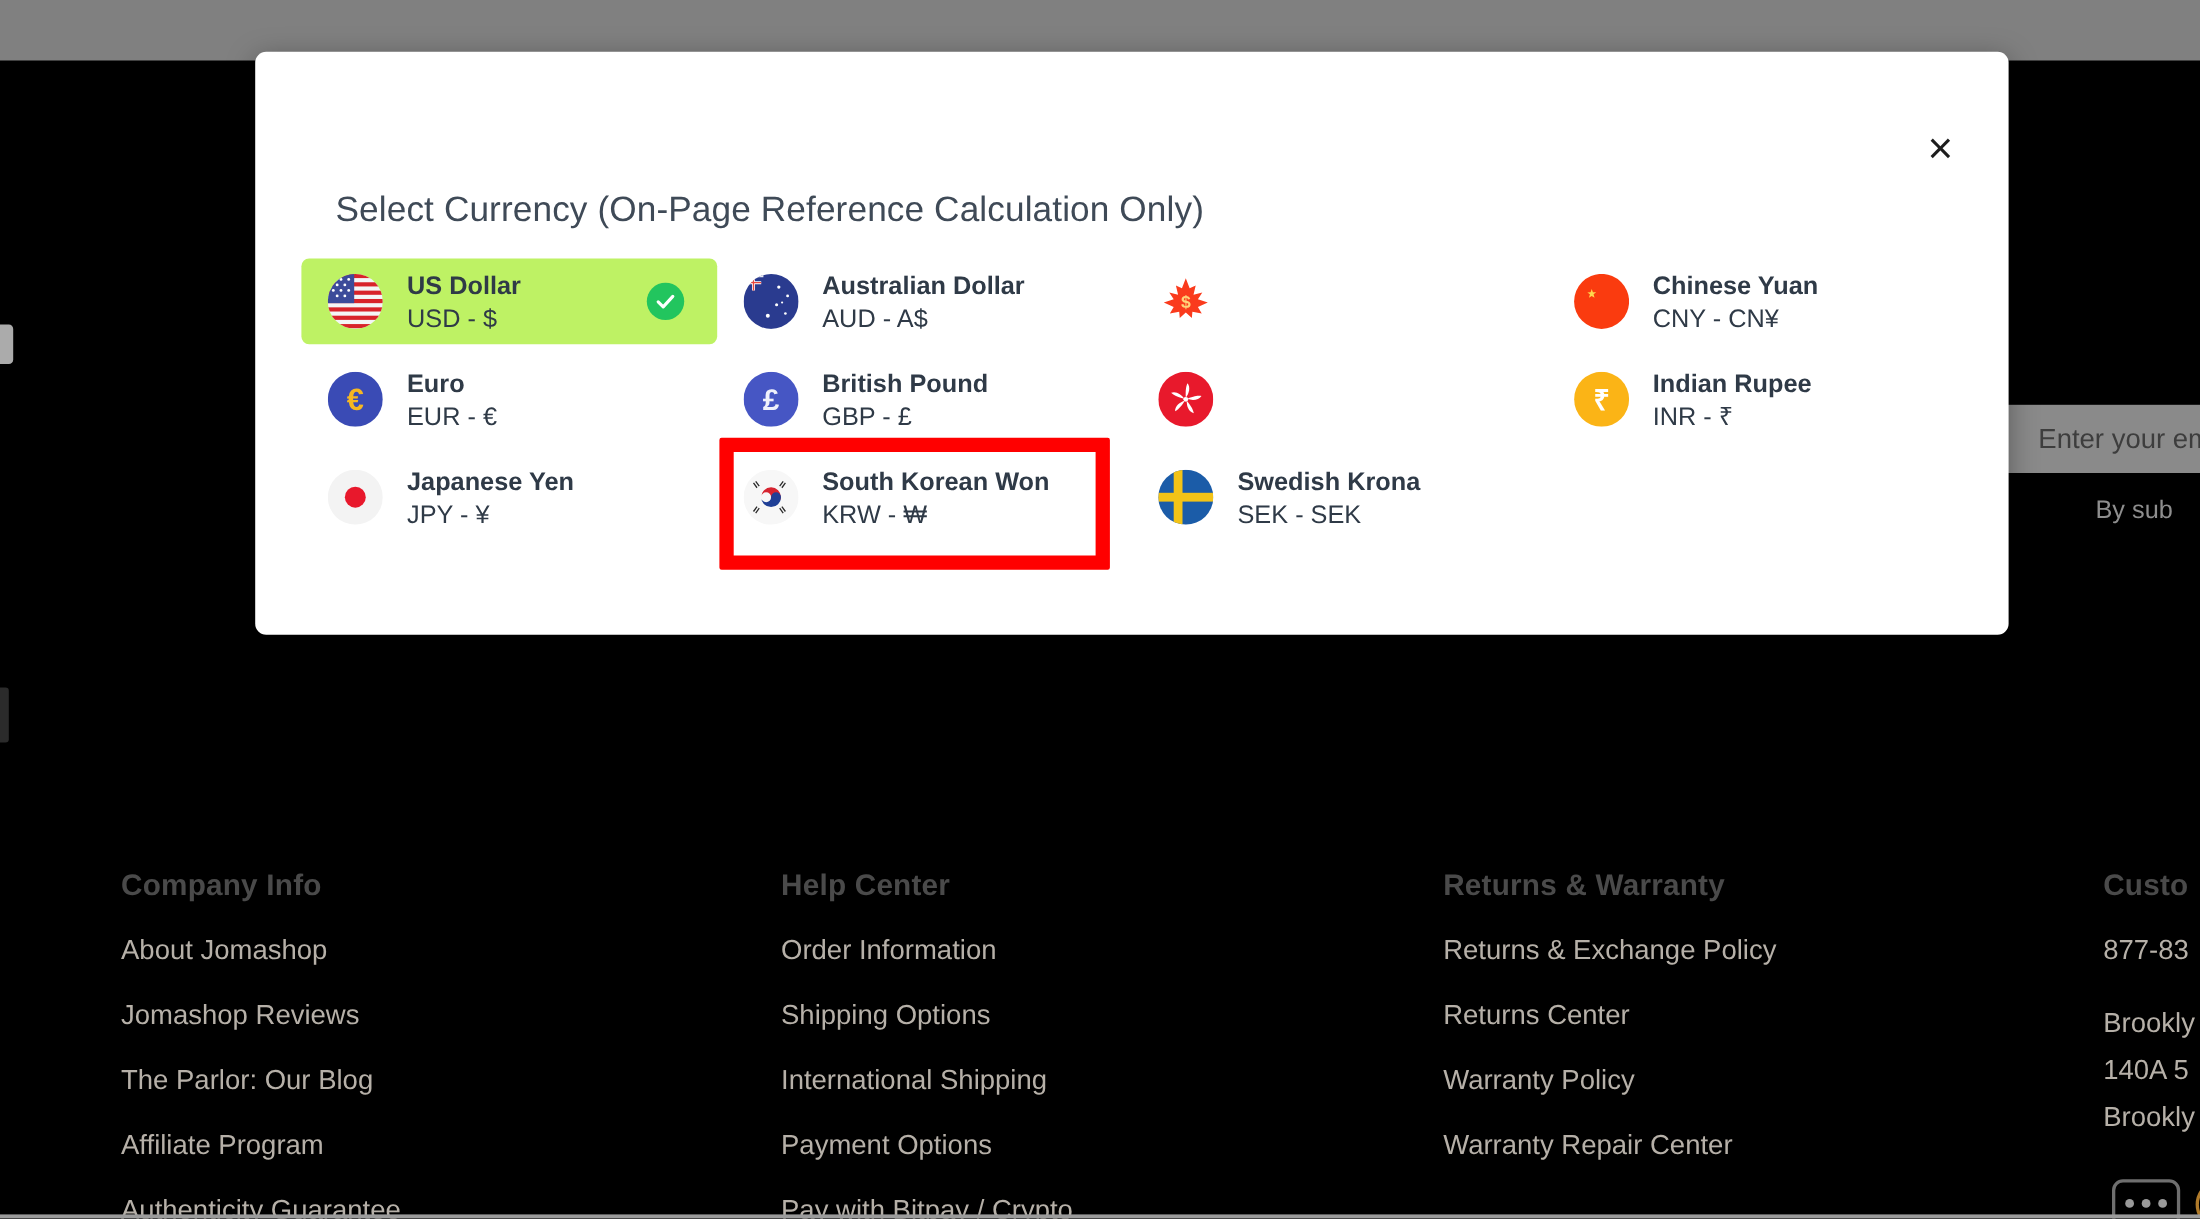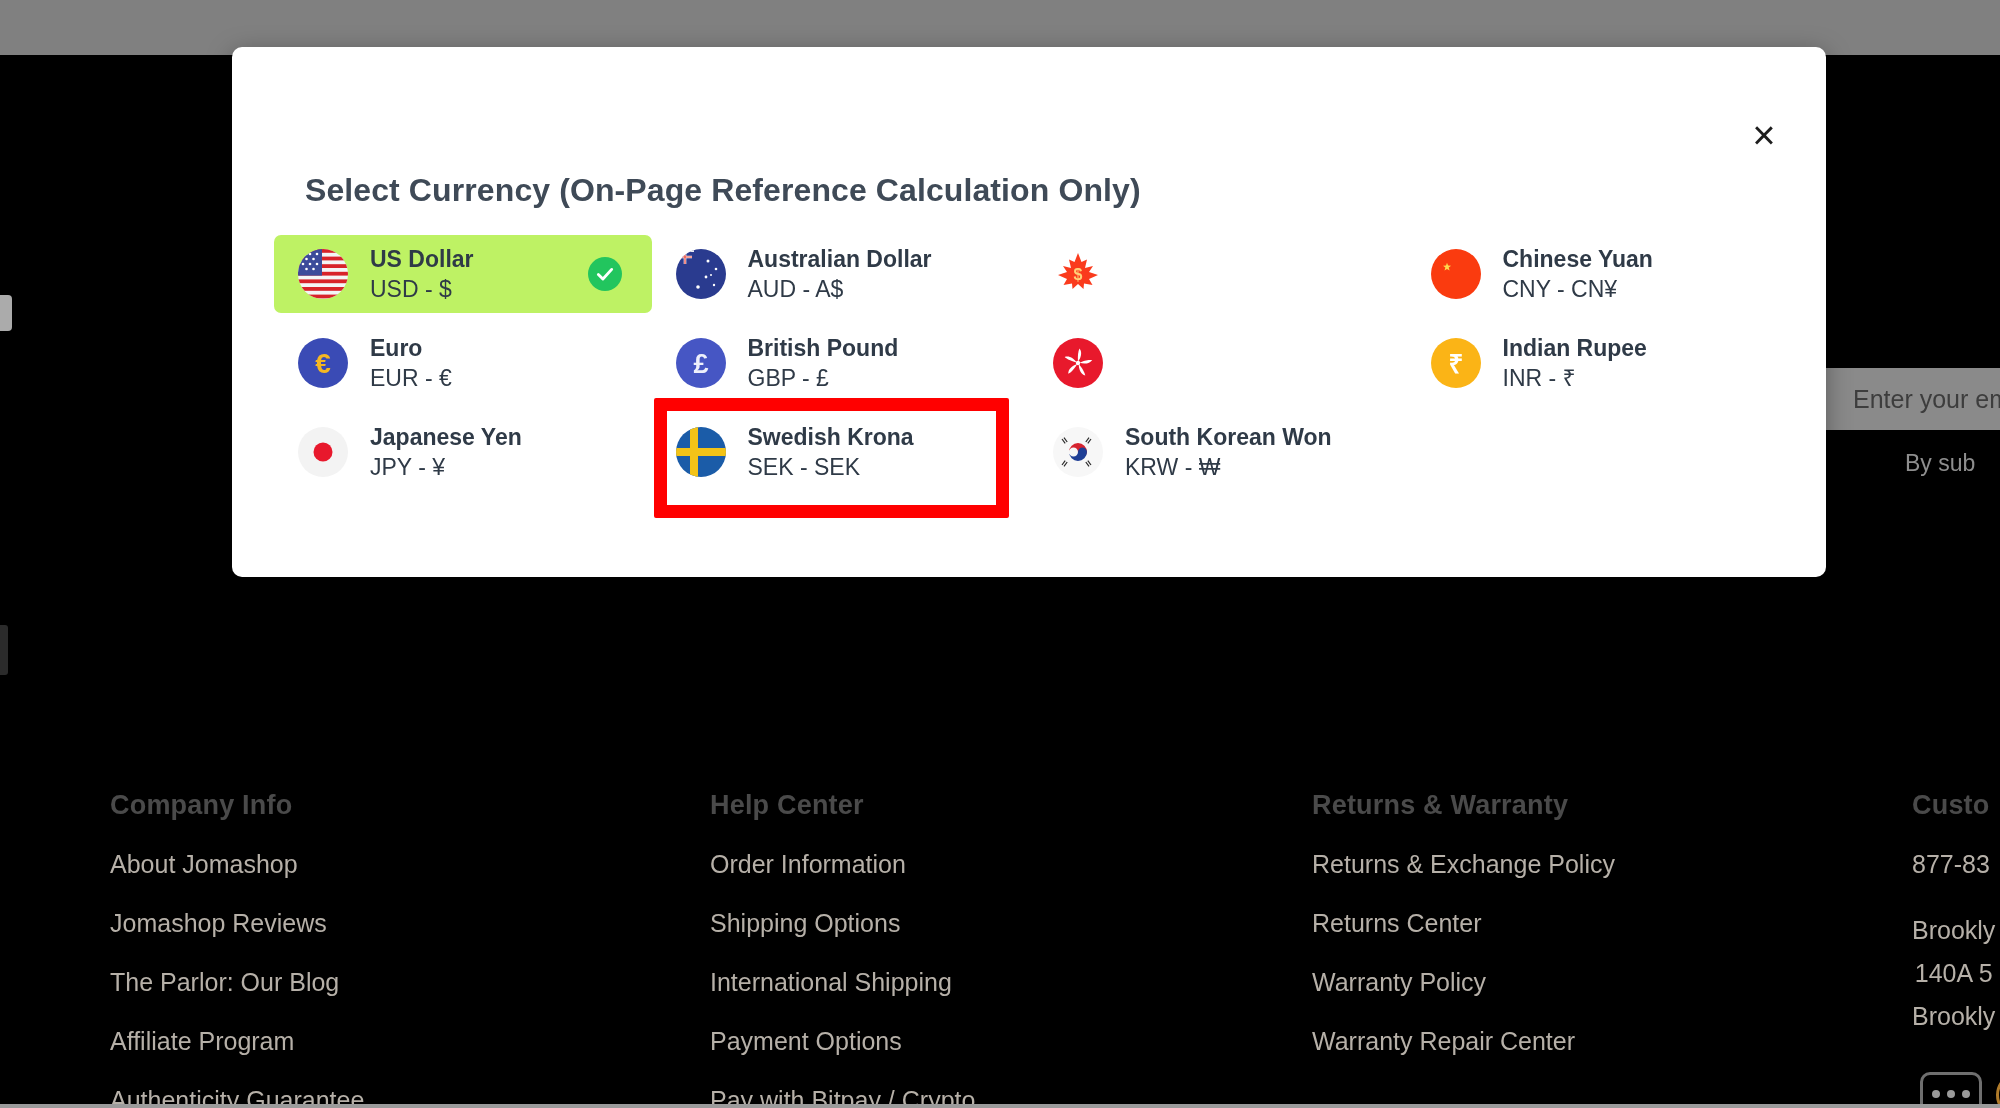--- a/index.html
+++ b/index.html
@@ -49,21 +49,21 @@
   .fcol.c2 { left: 710px; }
   .fcol.c3 { left: 1312px; }
   .fcol.c4 { left: 1912px; }
   .fhead {
     font-size: 27px; font-weight: 700; color: #4a4a4a;
     margin-bottom: 29px; white-space: nowrap; letter-spacing: .2px;
   }
   .flink {
     font-size: 25px; color: #b6b0a8; margin-bottom: 30px; white-space: nowrap;
   }
-  .faddr { font-size: 25px; color: #b6b0a8; line-height: 1.72; white-space: nowrap; text-align: center; }
+  .faddr { font-size: 25px; color: #b6b0a8; line-height: 1.72; white-space: nowrap; }
 
   .chat-widget {
     position: absolute; left: 1920px; top: 1072px;
     width: 62px; height: 44px;
     border: 3px solid #6f6f6f; border-radius: 10px;
     display: flex; align-items: center; justify-content: center; gap: 7px;
   }
   .chat-widget i { width: 8px; height: 8px; border-radius: 50%; background: #9a9a9a; display: block; }
   .chat-circle {
     position: absolute; left: 1996px; top: 1072px;
@@ -82,21 +82,21 @@
   .close-btn {
     position: absolute; right: 40px; top: 66px;
     width: 44px; height: 44px;
     display: flex; align-items: center; justify-content: center;
     font-size: 40px; line-height: 1; color: #1d1d1d;
     font-family: "Liberation Sans", sans-serif; font-weight: 400;
     cursor: pointer; background: none; border: none;
   }
   .modal-title {
     position: absolute; left: 73px; top: 125px;
-    font-size: 32px; font-weight: 700; color: #3f4a57;
+    font-size: 32px; font-weight: 400; color: #3f4a57;
     letter-spacing: .1px; white-space: nowrap;
   }
 
   .grid {
     position: absolute; left: 42px; top: 188px;
     width: 1510px;
     display: grid;
     grid-template-columns: repeat(4, 1fr);
     row-gap: 11px;
   }
@@ -369,56 +369,56 @@
         </span>
         <span class="cur-text">
           <span class="cur-name">Japanese Yen</span>
           <span class="cur-code">JPY - ¥</span>
         </span>
       </div>
 
       <div class="cur-item">
         <span class="flag">
           <svg viewBox="0 0 50 50">
+            <circle cx="25" cy="25" r="25" fill="#f7f7f7"></circle>
+            <path d="M16 25 a4.5 4.5 0 0 1 9 0 a4.5 4.5 0 0 0 9 0 a9 9 0 0 0 -18 0 Z" fill="#d6232f"></path>
+            <path d="M16 25 a4.5 4.5 0 0 0 9 0 a4.5 4.5 0 0 1 9 0 a9 9 0 0 1 -18 0 Z" fill="#1f3f96"></path>
+            <g stroke="#2b2b2b" stroke-width="1.2">
+              <path d="M9 12 l3.2 4.4 M11 10.6 l3.2 4.4"></path>
+              <path d="M38 12 l-3.2 4.4 M36 10.6 l-3.2 4.4"></path>
+              <path d="M9 38 l3.2 -4.4 M11 39.4 l3.2 -4.4"></path>
+              <path d="M38 38 l-3.2 -4.4 M36 39.4 l-3.2 -4.4"></path>
+            </g>
+          </svg>
+        </span>
+        <span class="cur-text">
+          <span class="cur-name">South Korean Won</span>
+          <span class="cur-code">KRW - ₩</span>
+        </span>
+      </div>
+
+      <div class="cur-item">
+        <span class="flag">
+          <svg viewBox="0 0 50 50">
               <defs>
                 <clipPath id="c11">
                   <circle cx="25" cy="25" r="25"></circle>
                 </clipPath>
               </defs>
             <g clip-path="url(#c11)">
               <rect width="50" height="50" fill="#1b5ca8"></rect>
               <rect x="14" y="0" width="8" height="50" fill="#f3c317"></rect>
               <rect x="0" y="21" width="50" height="8" fill="#f3c317"></rect>
             </g>
             </svg>
         </span>
         <span class="cur-text">
           <span class="cur-name">Swedish Krona</span>
           <span class="cur-code">SEK - SEK</span>
         </span>
       </div>
 
-      <div class="cur-item">
-        <span class="flag">
-          <svg viewBox="0 0 50 50">
-            <circle cx="25" cy="25" r="25" fill="#f7f7f7"></circle>
-            <path d="M16 25 a4.5 4.5 0 0 1 9 0 a4.5 4.5 0 0 0 9 0 a9 9 0 0 0 -18 0 Z" fill="#d6232f"></path>
-            <path d="M16 25 a4.5 4.5 0 0 0 9 0 a4.5 4.5 0 0 1 9 0 a9 9 0 0 1 -18 0 Z" fill="#1f3f96"></path>
-            <g stroke="#2b2b2b" stroke-width="1.2">
-              <path d="M9 12 l3.2 4.4 M11 10.6 l3.2 4.4"></path>
-              <path d="M38 12 l-3.2 4.4 M36 10.6 l-3.2 4.4"></path>
-              <path d="M9 38 l3.2 -4.4 M11 39.4 l3.2 -4.4"></path>
-              <path d="M38 38 l-3.2 -4.4 M36 39.4 l-3.2 -4.4"></path>
-            </g>
-          </svg>
-        </span>
-        <span class="cur-text">
-          <span class="cur-name">South Korean Won</span>
-          <span class="cur-code">KRW - ₩</span>
-        </span>
-      </div>
-
     </div>
   </div>
 
   <div class="annot"></div>
 
 </div>
 
 </body></html>

